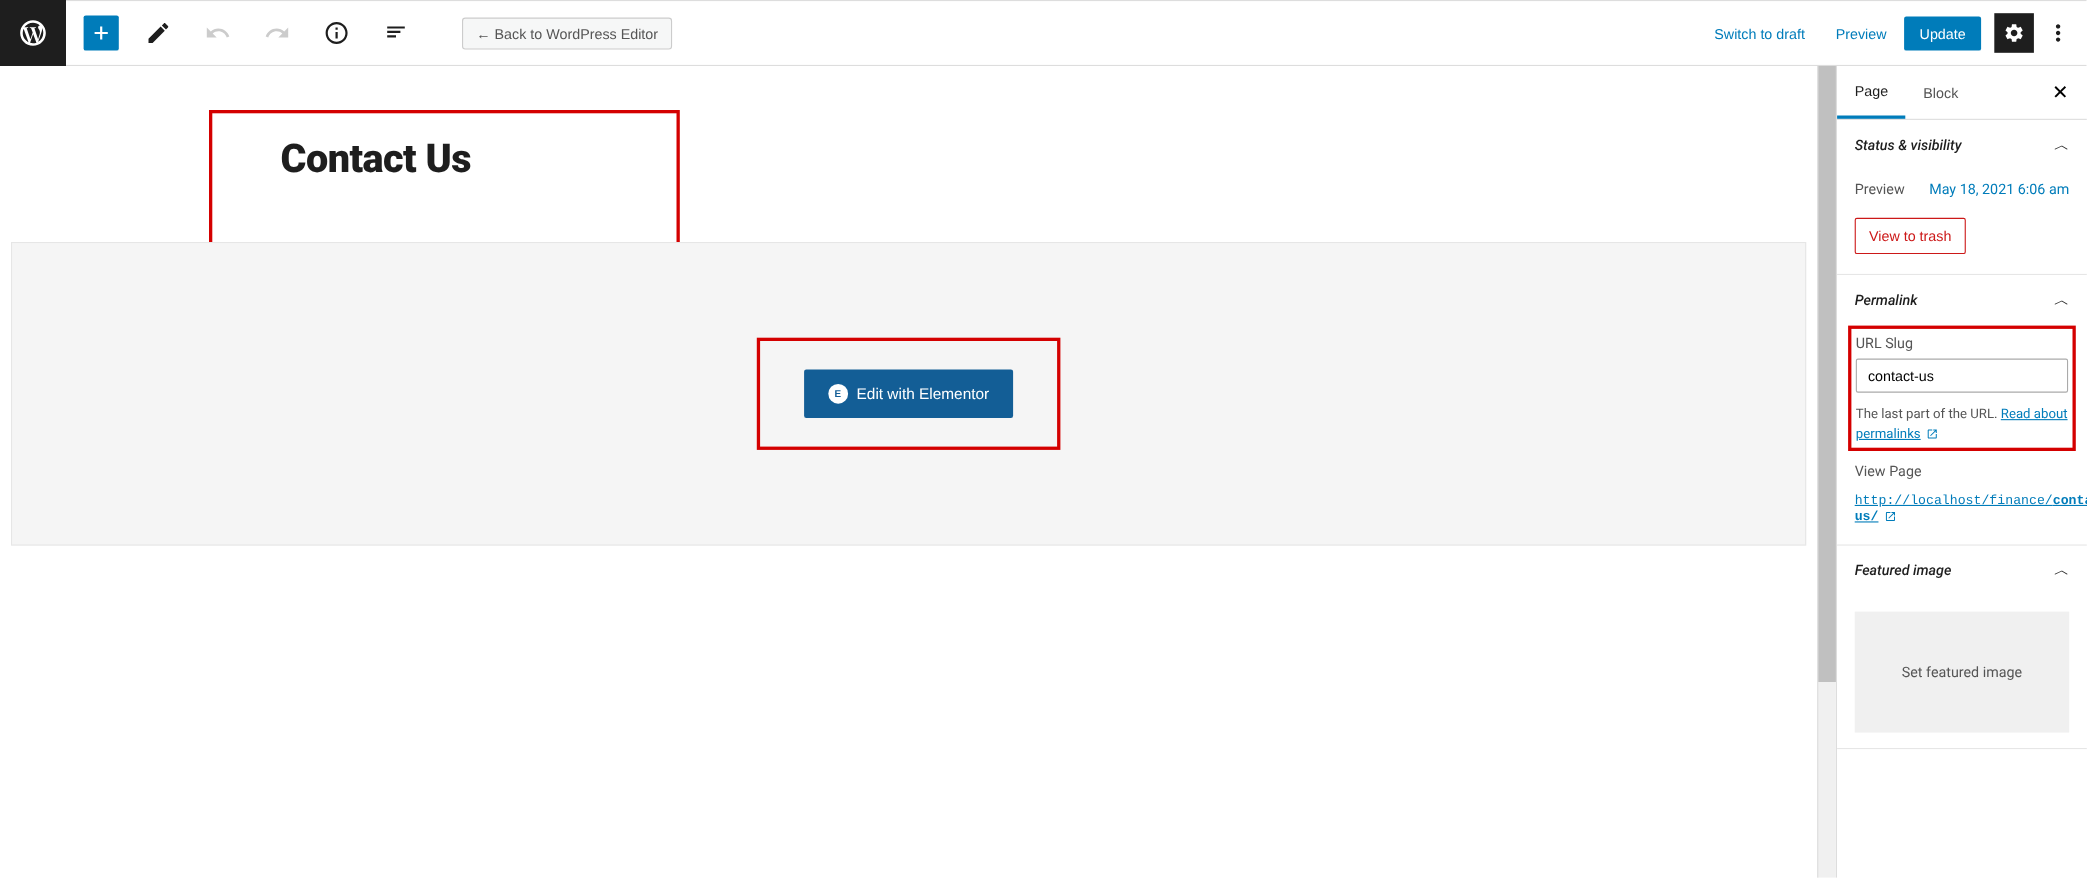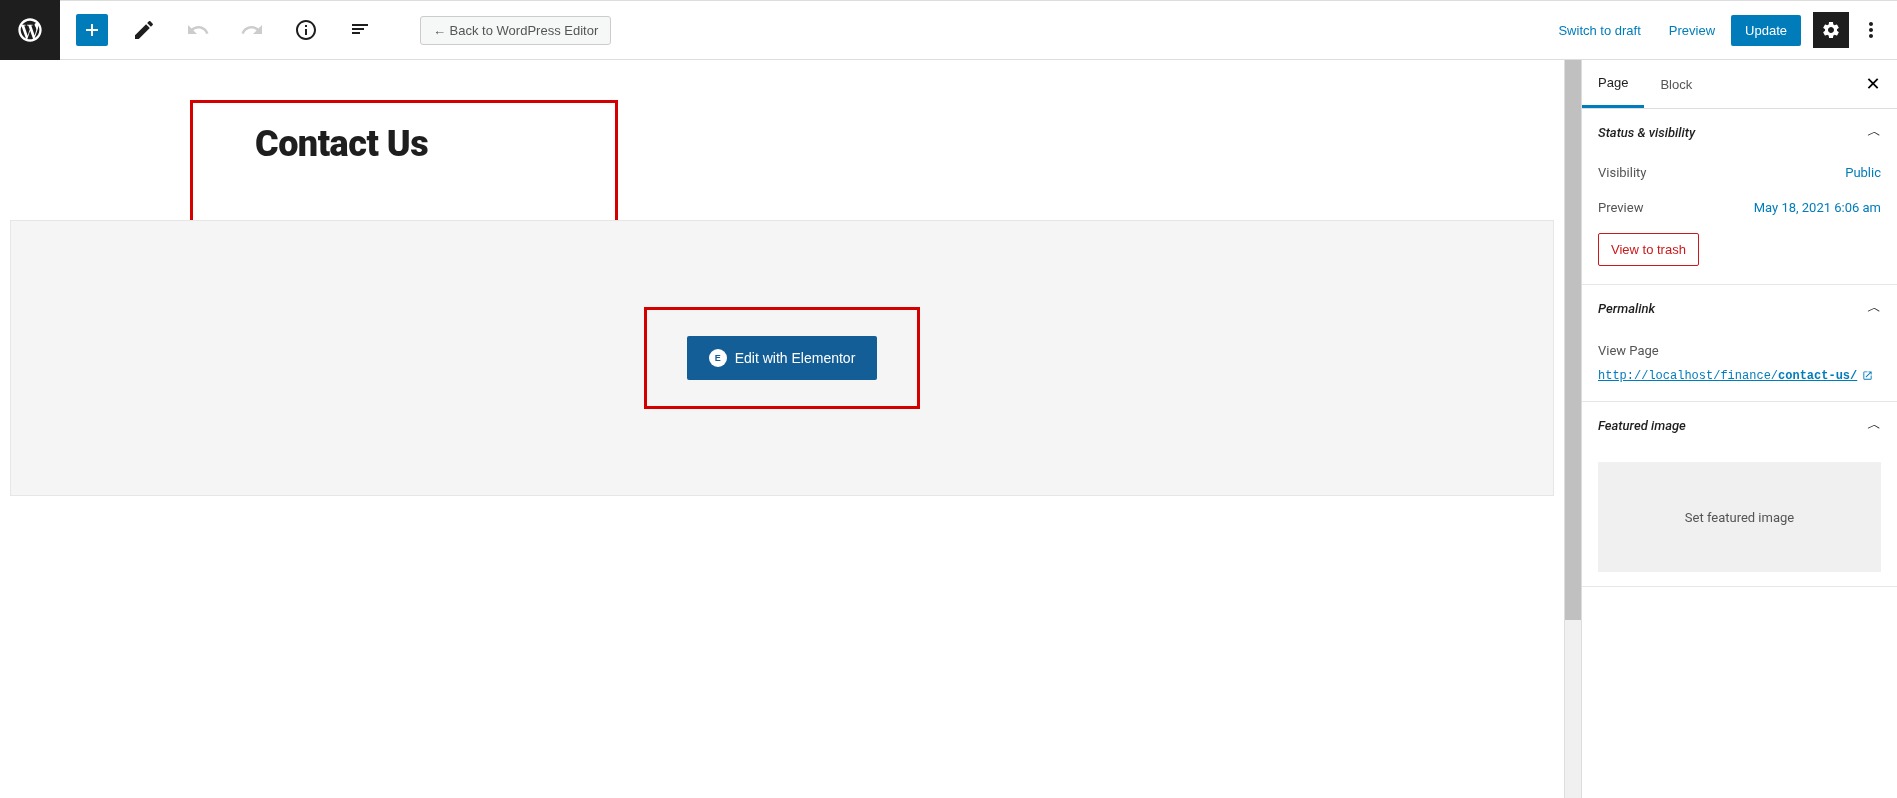--- a/index.html
+++ b/index.html
@@ -200,21 +200,21 @@
       position: absolute;
       top: 0;
       left: 0;
       right: 0;
       height: 560px;
       background: #c0c0c0;
     }
     
     
     .sidebar {
-      width: 316px;
+      width: 228px;
       border-left: 1px solid #ddd;
       background: #fff;
       overflow-y: auto;
     }
     .sidebar-tabs {
       display: flex;
       border-bottom: 1px solid #ddd;
       position: relative;
     }
     .sidebar-tab {
@@ -403,37 +403,43 @@
       </button>
     </div>
 
     <div class="panel">
       <div class="panel-header">
         <span>Status &amp; visibility</span>
         <span class="chev">︿</span>
       </div>
       <div class="panel-body">
         <div class="row">
-          <span class="row-label">Visibility</span>
-          <span class="row-value">Public</span>
-        </div>
-        <div class="row">
           <span class="row-label">Preview</span>
           <span class="row-value">May 18, 2021 6:06 am</span>
         </div>
         <button class="trash-btn">View to trash</button>
       </div>
     </div>
 
     <div class="panel">
       <div class="panel-header">
         <span>Permalink</span>
         <span class="chev">︿</span>
       </div>
       <div class="panel-body">
+        <div class="permalink-redbox">
+          <label class="slug-label">URL Slug</label>
+          <input class="slug-input" type="text" value="contact-us" style="">
+          <div class="help-text">
+            <span>The last part of the URL. </span><a href="#"><span>Read about permalinks</span></a>
+            <svg class="ext-icon" viewBox="0 0 24 24">
+                <path fill="#007cba" d="M19 19H5V5h7V3H5c-1.11 0-2 .9-2 2v14c0 1.1.89 2 2 2h14c1.1 0 2-.9 2-2v-7h-2v7zM14 3v2h3.59l-9.83 9.83 1.41 1.41L19 6.41V10h2V3h-7z"></path>
+              </svg>
+          </div>
+        </div>
         <div class="view-page-label">View Page</div>
         <div class="permalink-link">
           <a href="#"><span>http://localhost/finance/</span><span class="slugpart">contact-us/</span></a>
           <svg class="ext-icon" viewBox="0 0 24 24">
               <path fill="#007cba" d="M19 19H5V5h7V3H5c-1.11 0-2 .9-2 2v14c0 1.1.89 2 2 2h14c1.1 0 2-.9 2-2v-7h-2v7zM14 3v2h3.59l-9.83 9.83 1.41 1.41L19 6.41V10h2V3h-7z"></path>
             </svg>
         </div>
       </div>
     </div>
 

